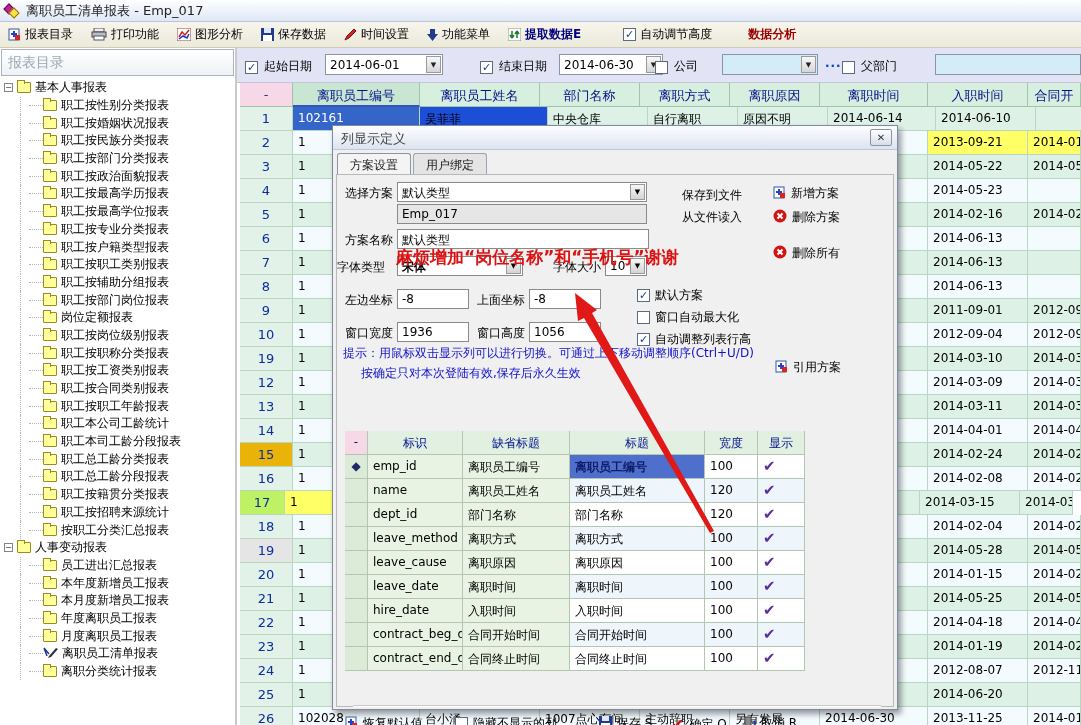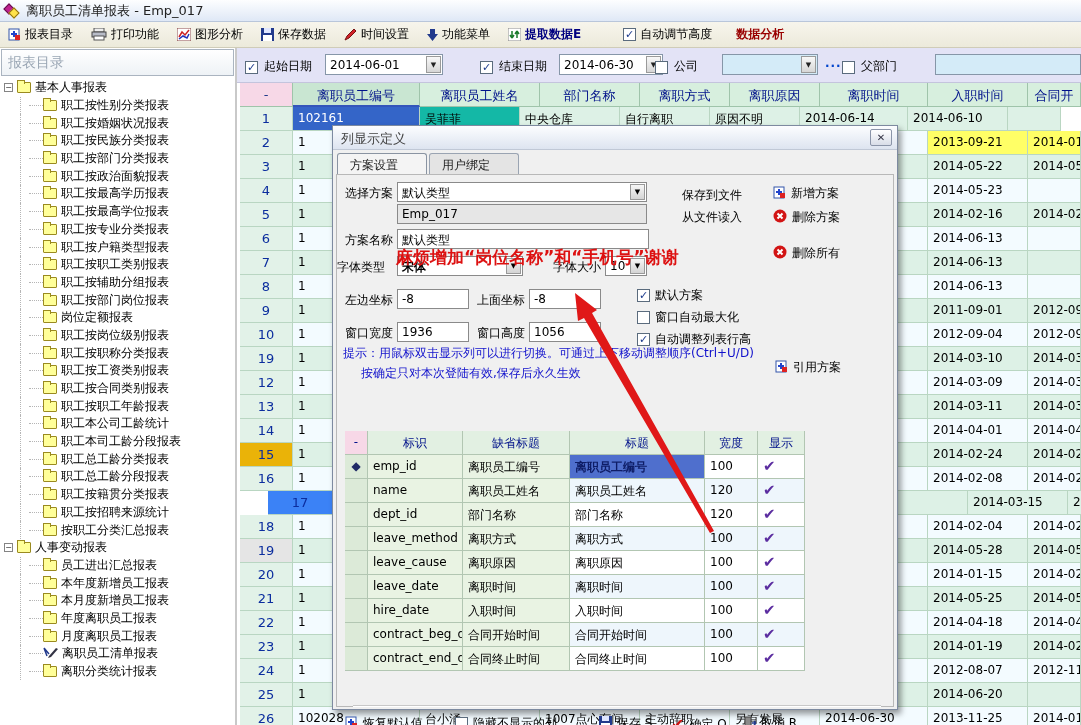--- a/index.html
+++ b/index.html
@@ -16,21 +16,21 @@
   .appicon i.a{left:1px;top:1px;background:#c02090;border:1px solid #601048;}
   .appicon i.b{left:6px;top:5px;background:#ffe24a;border:1px solid #907010;}
 
   
   #toolbar{position:absolute;left:0;top:22px;width:1081px;height:26px;
     background:linear-gradient(#f7f5ec,#eceadb);border-bottom:1px solid #cfccb8;
     display:flex;align-items:center;gap:18px;padding-left:8px;}
   .tbi{display:flex;align-items:center;gap:4px;cursor:default;}
   .tbi svg{display:block;}
   .tb-bold{font-weight:bold;color:#000080;}
-  .tb-red{font-weight:bold;color:#990000;margin-left:6px;}
+  .tb-red{font-weight:bold;color:#990000;margin-left:18px;}
   .cb{display:inline-block;width:13px;height:13px;background:#fff;border:1px solid #5a6b7d;
      font-size:11px;line-height:11px;font-weight:bold;color:#1c3a8c;text-align:center;vertical-align:-2px;}
   .cb.off{color:transparent;}
 
   
   #filterbar{position:absolute;left:237px;top:48px;width:844px;height:35px;
     background:#e3e3f6;border-bottom:1px solid #c4c4dd;}
   #filterbar .fl{position:absolute;top:10px;}
   .combo{position:absolute;height:21px;background:#fff;border:1px solid #8696a8;padding:3px 18px 0 4px;font-size:12px;}
   .combo .dd{position:absolute;right:1px;top:1px;width:15px;height:17px;
@@ -70,21 +70,21 @@
 
   
   #dialog{position:absolute;left:332px;top:125px;width:566px;height:585px;z-index:5;
     background:#f0f0f0;border:1px solid #7d8aa0;box-shadow:3px 4px 6px rgba(0,0,0,.4);}
   #dlg-title{height:24px;background:linear-gradient(#fcfdff,#dde4f0);border-bottom:1px solid #c0c8d6;
     color:#444;padding:4px 6px 0 8px;font-size:13px;}
   #dlg-close{position:absolute;right:5px;top:3px;width:22px;height:17px;text-align:center;
     background:linear-gradient(#ffffff,#d8dde8);border:1px solid #8a94a8;border-radius:2px;
     font-size:10px;line-height:15px;color:#334;}
   #dlg-tabs{position:absolute;left:4px;top:27px;height:22px;display:flex;gap:2px;}
-  .tab{padding:3px 28px 0 12px;border:1px solid #9aa4b2;border-bottom:none;border-radius:3px 3px 0 0;
+  .tab{padding:3px 12px 0 12px;border:1px solid #9aa4b2;border-bottom:none;border-radius:3px 3px 0 0;
     background:#e4e4e4;color:#222;}
   .tab.active{background:#f4f4f4;position:relative;top:0px;border-color:#8a94a2;}
   #dlg-panel{position:absolute;left:3px;top:48px;width:558px;height:533px;border:1px solid #b8b8b8;background:#f0f0f0;}
   .dlbl{position:absolute;color:#000;}
   .dinput{position:absolute;height:20px;background:#fff;border:1px solid #8a8a8a;padding:2px 4px 0 4px;font-size:12px;}
   .dinput.gray{background:#e6e6e6;}
   .dcombo{position:absolute;height:20px;background:#fff;border:1px solid #8a8a8a;padding:2px 18px 0 4px;font-size:12px;}
   .dcombo .dd{position:absolute;right:1px;top:1px;width:15px;height:16px;
      background:linear-gradient(#f6f6f6,#d4d4d4);border:1px solid #999;font-size:7px;line-height:15px;text-align:center;}
   .dcheck{position:absolute;display:flex;gap:5px;align-items:center;}
@@ -440,21 +440,21 @@
         <div class="gcell" style="width: 100px;">部门名称</div>
         <div class="gcell" style="width: 90px;">离职方式</div>
         <div class="gcell" style="width: 90px;">离职原因</div>
         <div class="gcell" style="width: 108px;">离职时间</div>
         <div class="gcell" style="width: 100px;">入职时间</div>
         <div class="gcell" style="width: 53px;">合同开</div>
       </div>
       <div class="grow">
         <div class="gcell num" style="width: 53px; background: rgb(226, 242, 232);">1</div>
         <div class="gcell sel" style="width: 127px; background: rgb(221, 241, 230);">102161</div>
-        <div class="gcell" style="width: 100px; background: #14b8a6;">吴菲菲</div>
+        <div class="gcell" style="width: 128px; background: #1d4ed8;">吴菲菲</div>
         <div class="gcell" style="width: 100px; background: rgb(221, 241, 230);">中央仓库</div>
         <div class="gcell" style="width: 90px; background: rgb(221, 241, 230);">自行离职</div>
         <div class="gcell" style="width: 90px; background: rgb(221, 241, 230);">原因不明</div>
         <div class="gcell" style="width: 108px; background: rgb(221, 241, 230);">2014-06-14</div>
         <div class="gcell" style="width: 100px; background: rgb(221, 241, 230);">2014-06-10</div>
         <div class="gcell" style="width: 53px; background: rgb(221, 241, 230);"></div>
       </div>
       <div class="grow">
         <div class="gcell num" style="width: 53px; background: rgb(226, 242, 232);">2</div>
         <div class="gcell" style="width: 127px; background: rgb(243, 251, 255);">1</div>
@@ -614,21 +614,21 @@
         <div class="gcell" style="width: 127px; background: rgb(243, 251, 255);">1</div>
         <div class="gcell" style="width: 120px; background: rgb(243, 251, 255);"></div>
         <div class="gcell" style="width: 100px; background: rgb(243, 251, 255);"></div>
         <div class="gcell" style="width: 90px; background: rgb(243, 251, 255);"></div>
         <div class="gcell" style="width: 90px; background: rgb(243, 251, 255);"></div>
         <div class="gcell" style="width: 108px; background: rgb(243, 251, 255);"></div>
         <div class="gcell" style="width: 100px; background: rgb(243, 251, 255);">2014-02-08</div>
         <div class="gcell" style="width: 53px; background: rgb(243, 251, 255);">2014-02</div>
       </div>
       <div class="grow">
-        <div class="gcell num" style="width: 65px; background: #3b82f6; margin-left: 28px;">17</div>
+        <div class="gcell num" style="width: 45px; background: #bef264;">17</div>
         <div class="gcell yel" style="width: 127px; background: rgb(221, 241, 230);">1</div>
         <div class="gcell" style="width: 120px; background: rgb(221, 241, 230);"></div>
         <div class="gcell" style="width: 100px; background: rgb(221, 241, 230);"></div>
         <div class="gcell" style="width: 90px; background: rgb(221, 241, 230);"></div>
         <div class="gcell" style="width: 90px; background: rgb(221, 241, 230);"></div>
         <div class="gcell" style="width: 108px; background: rgb(221, 241, 230);"></div>
         <div class="gcell" style="width: 100px; background: rgb(221, 241, 230);">2014-03-15</div>
         <div class="gcell" style="width: 53px; background: rgb(221, 241, 230);">2014-03</div>
       </div>
       <div class="grow">

